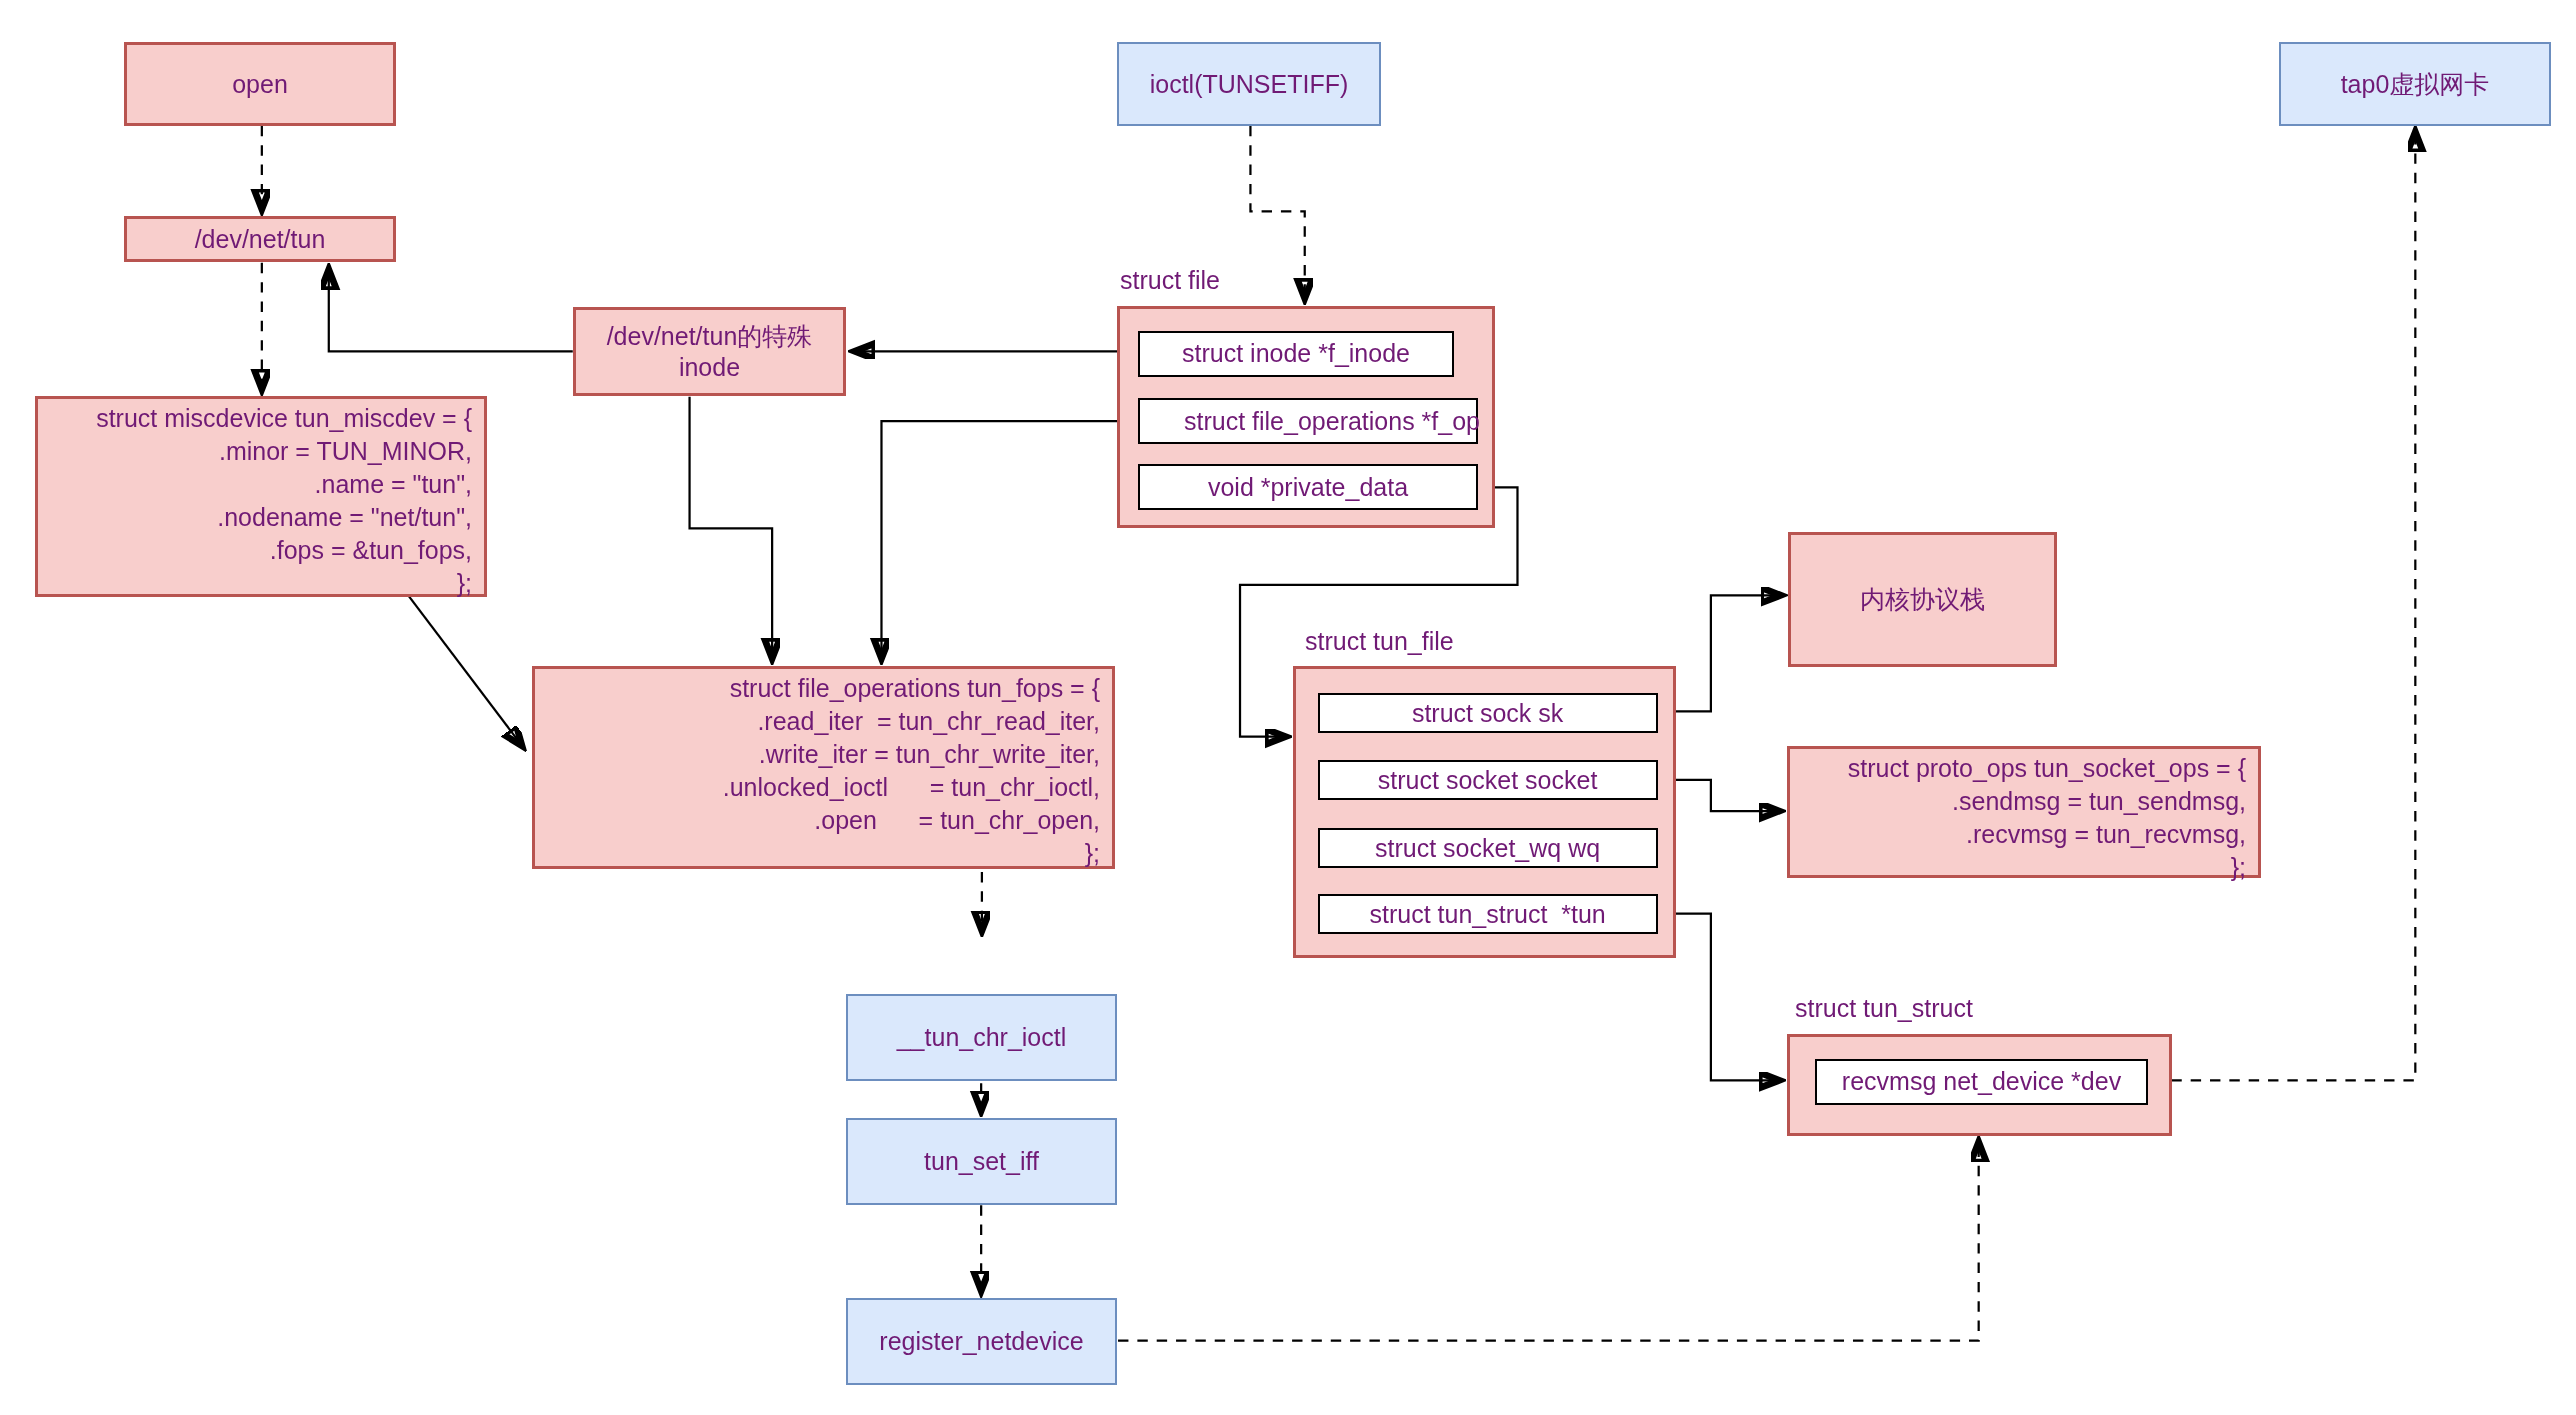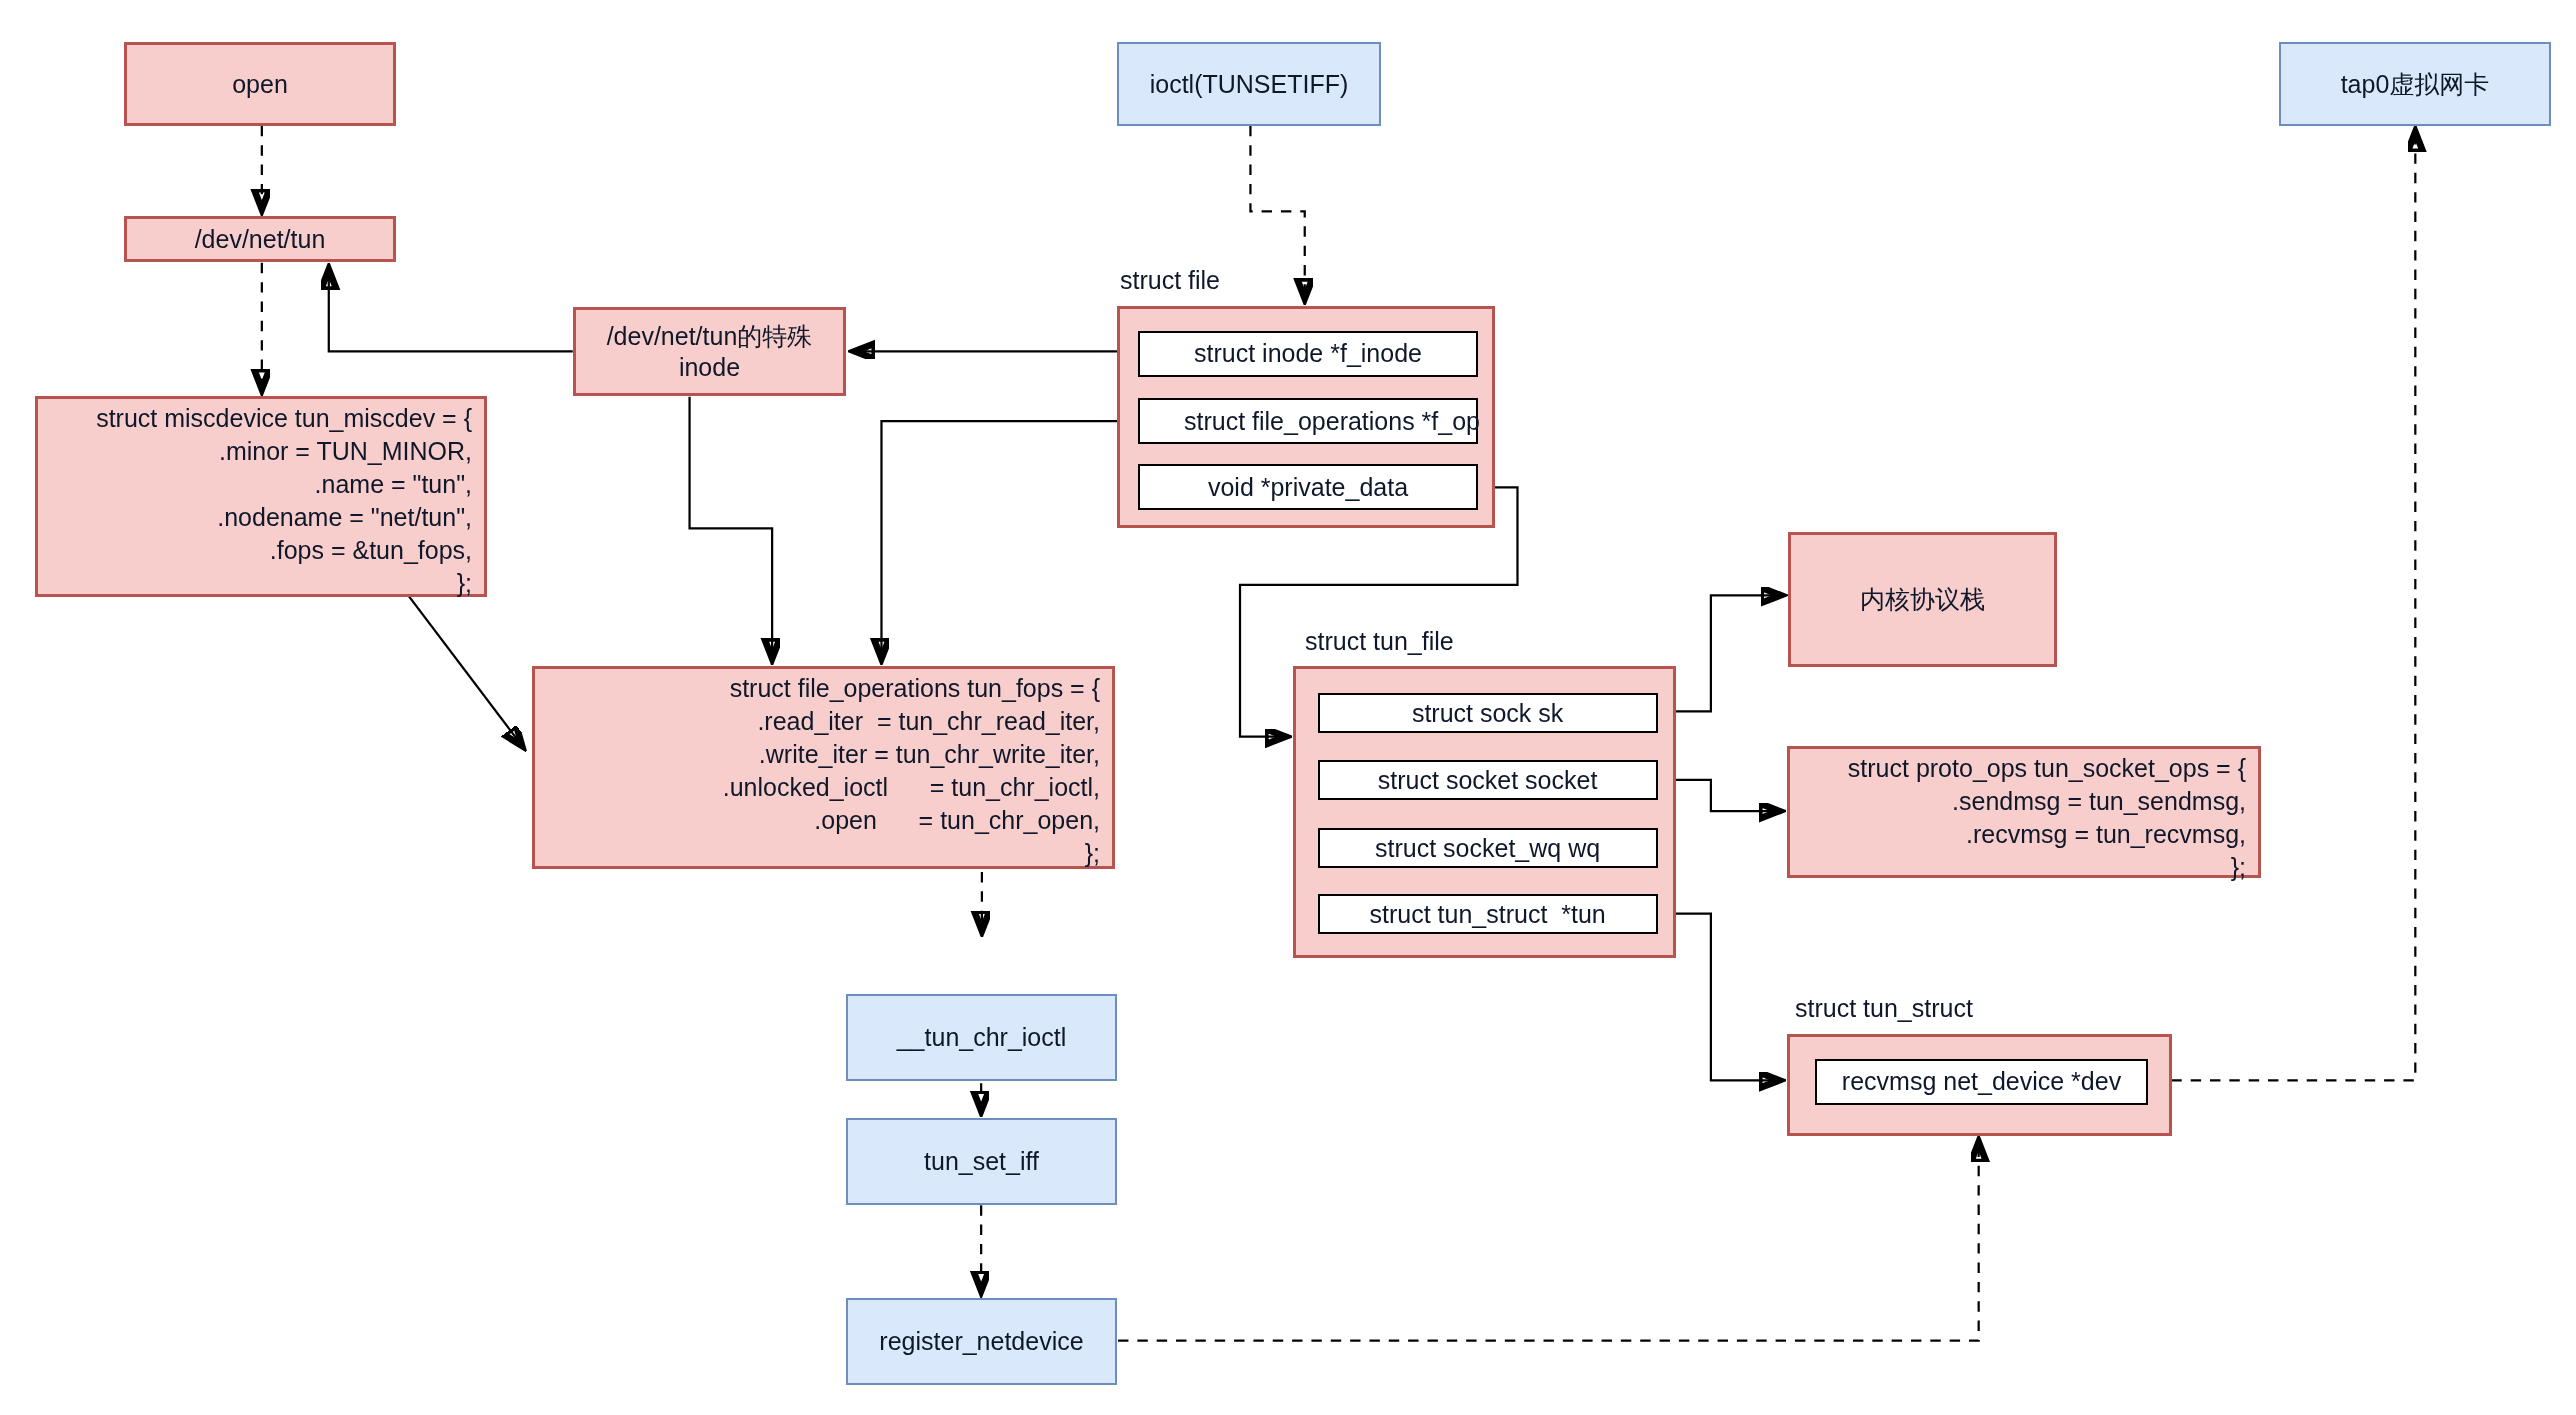--- a/index.html
+++ b/index.html
@@ -1,17 +1,17 @@
 <!DOCTYPE html>
 <html style="font-size:12px"><head>
 <meta charset="utf-8">
 <style>
   html,body{margin:0;padding:0;background:#ffffff;}
   #canvas{position:relative;width:2576px;height:1416px;background:#ffffff;overflow:hidden;
-          font-family:"Liberation Sans","DejaVu Sans",sans-serif;color:#0f172a;}
+          font-family:"Liberation Sans","DejaVu Sans",sans-serif;color:#701a75;}
   .box{position:absolute;box-sizing:border-box;display:flex;align-items:center;justify-content:center;
        font-size:25px;line-height:31px;text-align:center;white-space:pre-line;}
   .pink{background:#f8cecc;border:3px solid #b85450;}
   .blue{background:#dae8fc;border:2.2px solid #6c8ebf;}
   .container{position:absolute;box-sizing:border-box;background:#f8cecc;border:3px solid #b85450;}
   .row{position:absolute;box-sizing:border-box;background:#ffffff;border:2.2px solid #000000;
        display:flex;align-items:center;justify-content:center;font-size:25px;white-space:pre;}
   .code{position:absolute;box-sizing:border-box;background:#f8cecc;border:3px solid #b85450;
         font-size:25px;line-height:33px;white-space:pre;padding:3px 12px;display:block;text-align:right;}
   .section-label{position:absolute;font-size:25px;white-space:pre;}
@@ -62,21 +62,21 @@
         .fops = &amp;tun_fops,
 };</div>
 
   <div class="box pink" style="left:573px;top:307px;width:273px;height:89px;">/dev/net/tun的特殊
 inode</div>
 
   <div class="box blue" style="left:1117px;top:42px;width:264px;height:84px;">ioctl(TUNSETIFF)</div>
 
   <div class="section-label" style="left:1120px;top:266px;">struct file</div>
   <div class="container" style="left:1117px;top:306px;width:378px;height:222px;">
-    <div class="row" style="left:18px;top:21.6px;width:340px;height:46px;">struct inode *f_inode</div>
+    <div class="row" style="left:18px;top:21.6px;width:316px;height:46px;">struct inode *f_inode</div>
     <div class="row" style="left:18px;top:89px;width:340px;height:46px;padding-left:48px;">struct file_operations *f_op</div>
     <div class="row" style="left:18px;top:155px;width:340px;height:46px;">void *private_data</div>
   </div>
 
   <div class="code" style="left:532px;top:666px;width:583px;height:203px;">struct file_operations tun_fops = {
         .read_iter  = tun_chr_read_iter,
         .write_iter = tun_chr_write_iter,
         .unlocked_ioctl      = tun_chr_ioctl,
         .open      = tun_chr_open,
 };</div>

